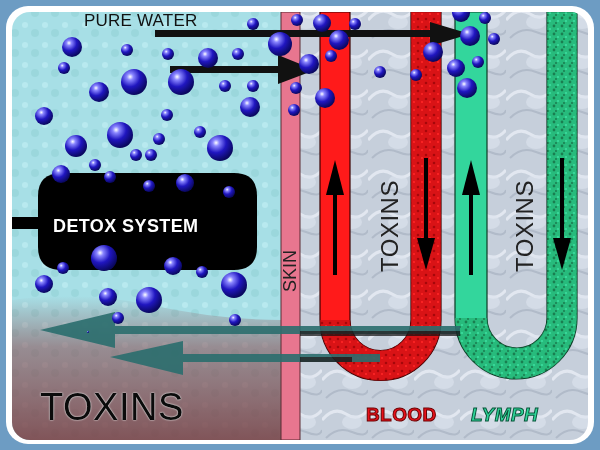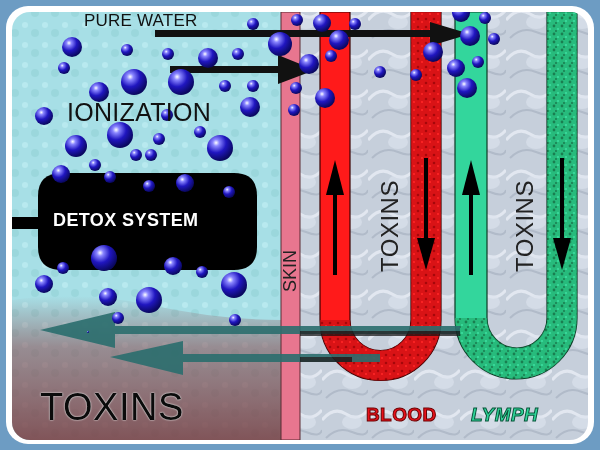--- a/index.html
+++ b/index.html
@@ -1,21 +1,21 @@
 <!DOCTYPE html>
 <html><head>
   <meta charset="utf-8">
   <style>
     html, body { margin: 0; padding: 0; background: #6d9cc3; }
     body { width: 600px; height: 450px; overflow: hidden; position: relative; font-family: "Liberation Sans", sans-serif; }
     #stage { position: absolute; left: 0; top: 0; width: 600px; height: 412px; }
     .label { position: absolute; white-space: nowrap; line-height: 1; }
     .pure-water { left: 84px; top: 12px; font-size: 17px; color: #111; letter-spacing: 0.2px; }
     .ionization { left: 67px; top: 100px; font-size: 25px; color: #111; letter-spacing: 0.3px; }
-    .detox-label { left: 53px; top: 211px; font-size: 18px; color: #fff; font-weight: bold; letter-spacing: 0.4px; }
+    .detox-label { left: 53px; top: 217px; font-size: 18px; color: #fff; font-weight: bold; letter-spacing: 0.4px; }
     .toxins-main { left: 40px; top: 388px; font-size: 38px; color: #0b0b0b; letter-spacing: 0.5px;
                    text-shadow: 0 0 1px #fff, 0 0 2px #ddd; }
     .vertical { position: absolute; transform: rotate(-90deg); transform-origin: left top; white-space: nowrap; line-height: 1; }
     .skin-label { left: 281px; top: 292px; font-size: 18px; color: #222; }
     .toxins-blood { left: 378px; top: 272px; font-size: 24px; color: #222; letter-spacing: 0.5px; }
     .toxins-lymph { left: 513px; top: 272px; font-size: 24px; color: #222; letter-spacing: 0.5px; }
     .blood-label { left: 334px; top: 405px; font-size: 19px; font-weight: bold; color: #e8101a; letter-spacing: 0.4px; padding-left: 32px;
                    -webkit-text-stroke: 1px #6a0000; }
     .lymph-label { left: 471px; top: 405px; font-size: 19px; font-weight: bold; color: #2fd69a; letter-spacing: 0.4px; font-style: italic;
                    -webkit-text-stroke: 1px #08553a; }
@@ -174,21 +174,20 @@
         <circle cx="470" cy="36" r="10" fill="url(#ball)"></circle>
         <circle cx="494" cy="39" r="6" fill="url(#ball)"></circle>
         <circle cx="456" cy="68" r="9" fill="url(#ball)"></circle>
         <circle cx="478" cy="62" r="6" fill="url(#ball)"></circle>
         <circle cx="467" cy="88" r="10" fill="url(#ball)"></circle>
       </g>
     </g>
   </svg>
 
   <div class="label pure-water">PURE WATER</div>
-  <div class="label ionization">IONIZATION</div>
   <div class="label detox-label">DETOX SYSTEM</div>
   <div class="label toxins-main">TOXINS</div>
   <div class="vertical skin-label">SKIN</div>
   <div class="vertical toxins-blood">TOXINS</div>
   <div class="vertical toxins-lymph">TOXINS</div>
   <div class="label blood-label">BLOOD</div>
   <div class="label lymph-label">LYMPH</div>
 </div>
 
 </body></html>

